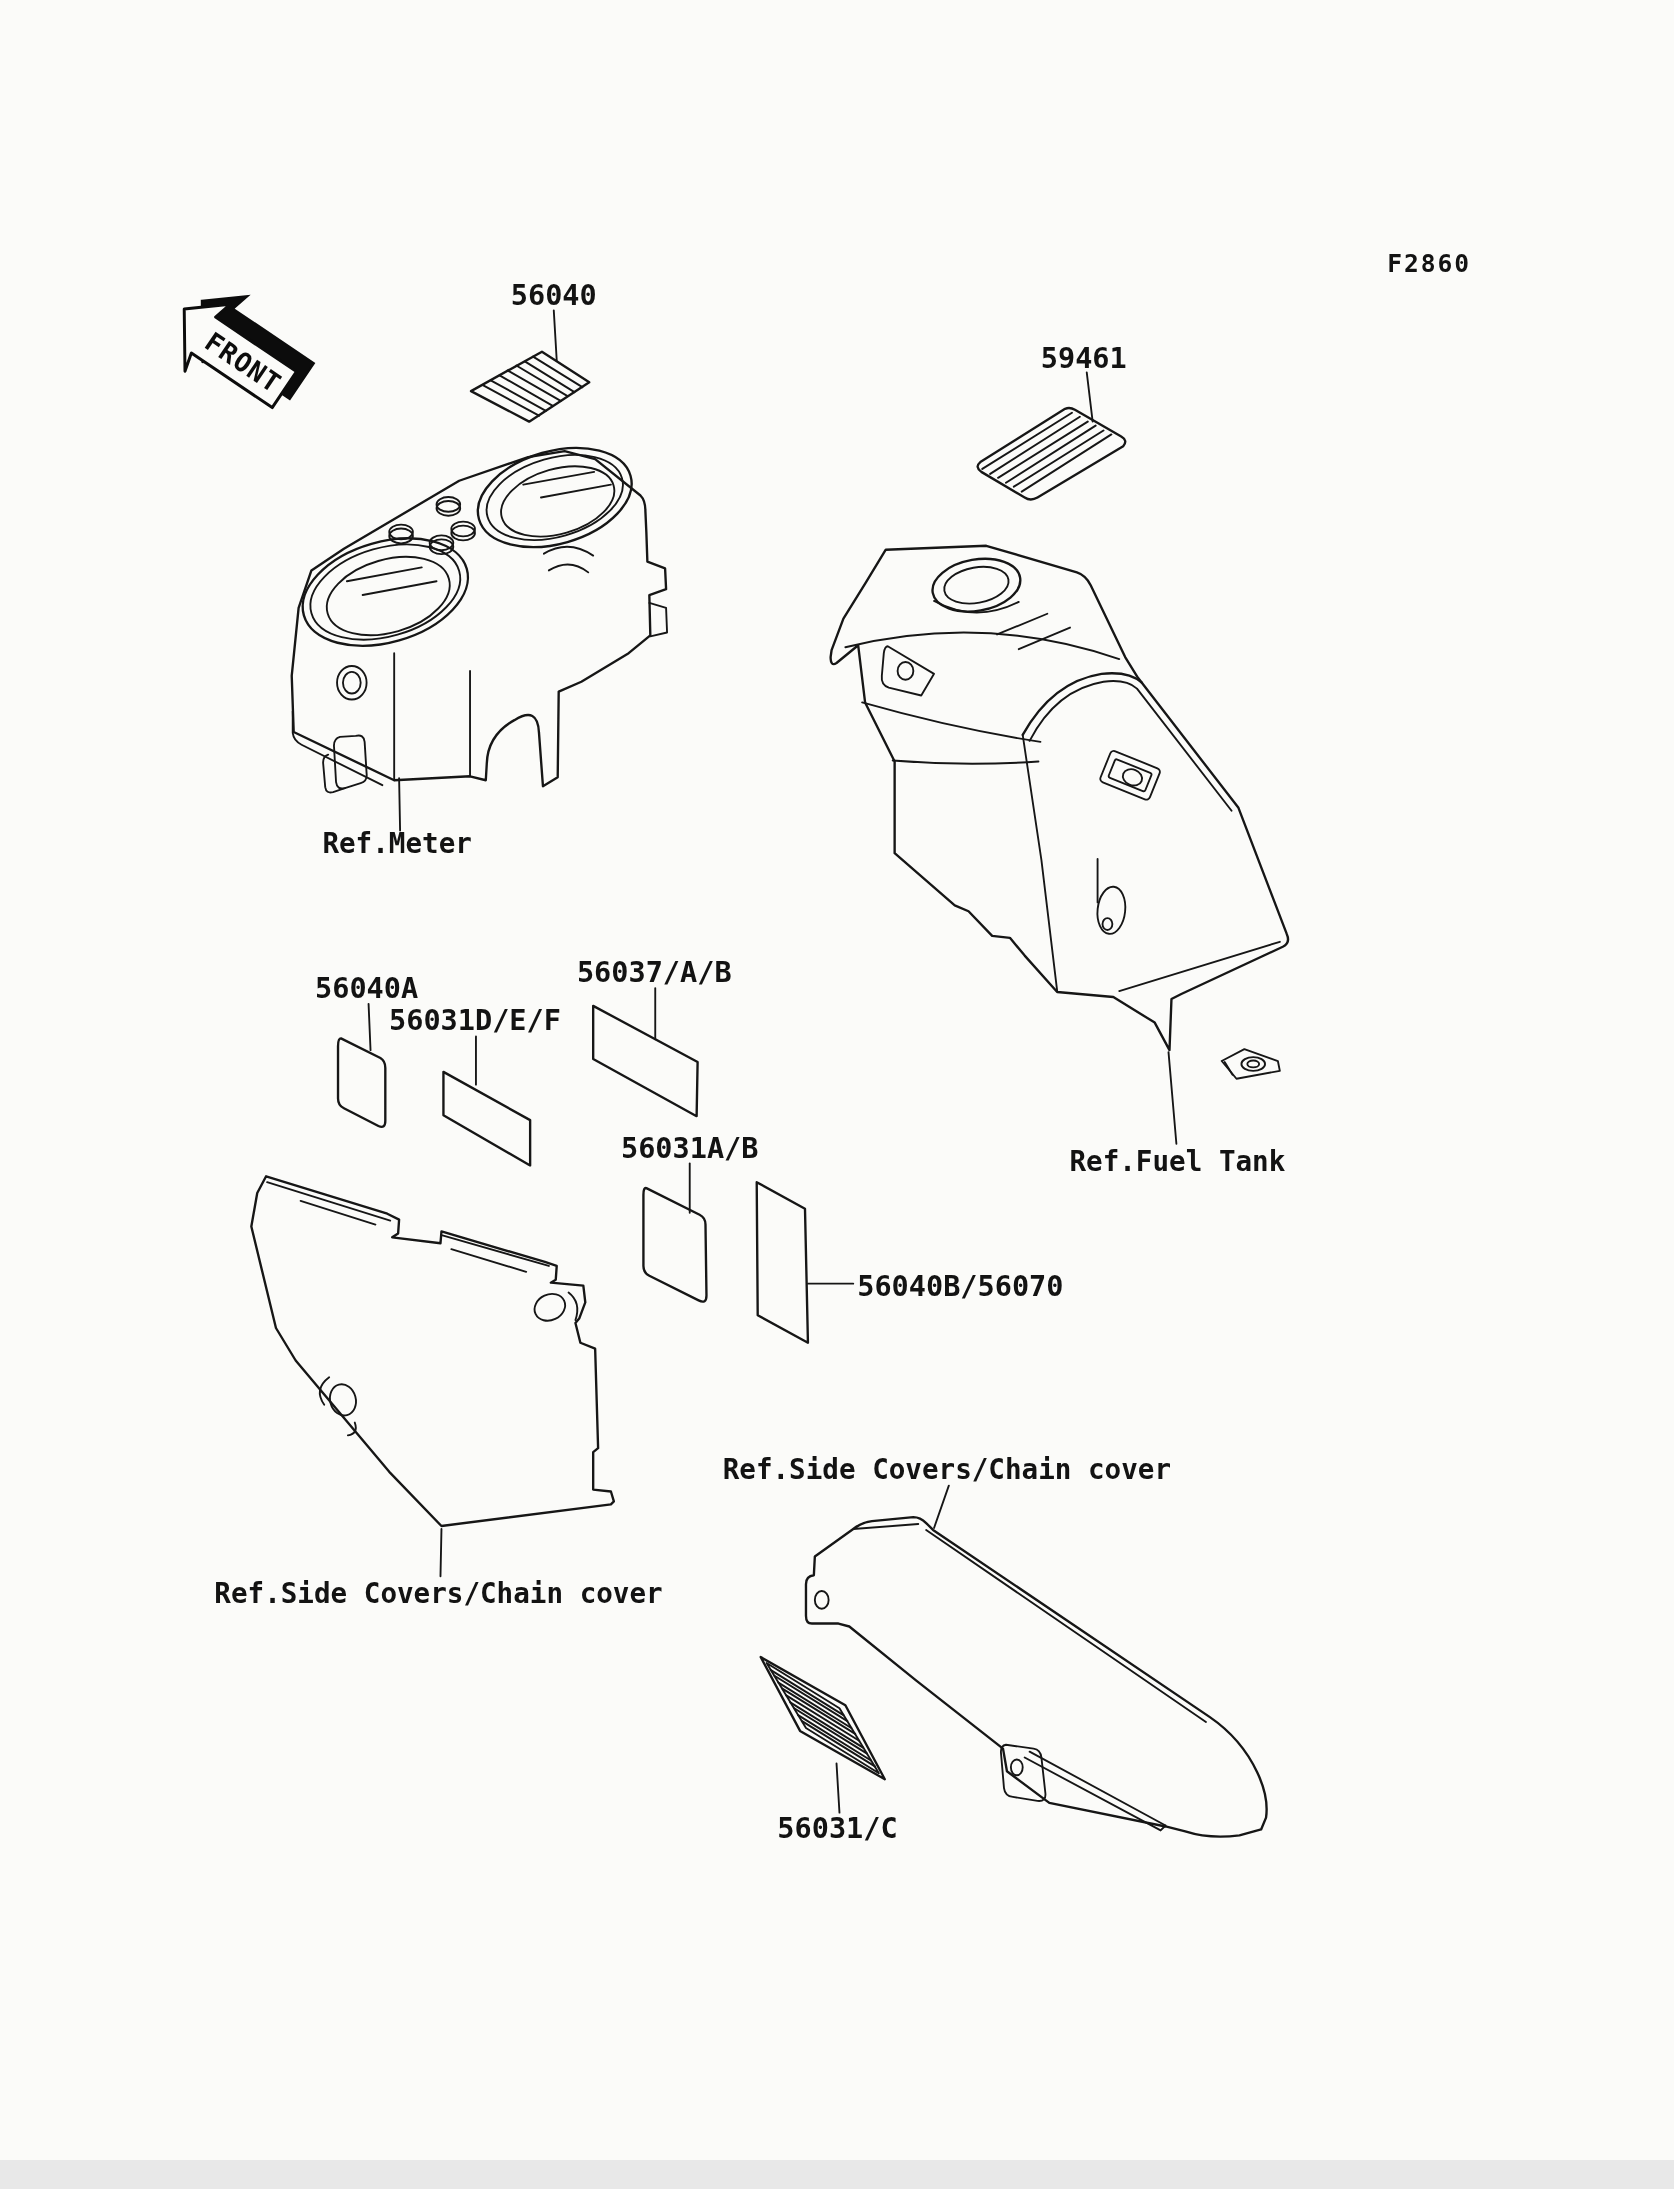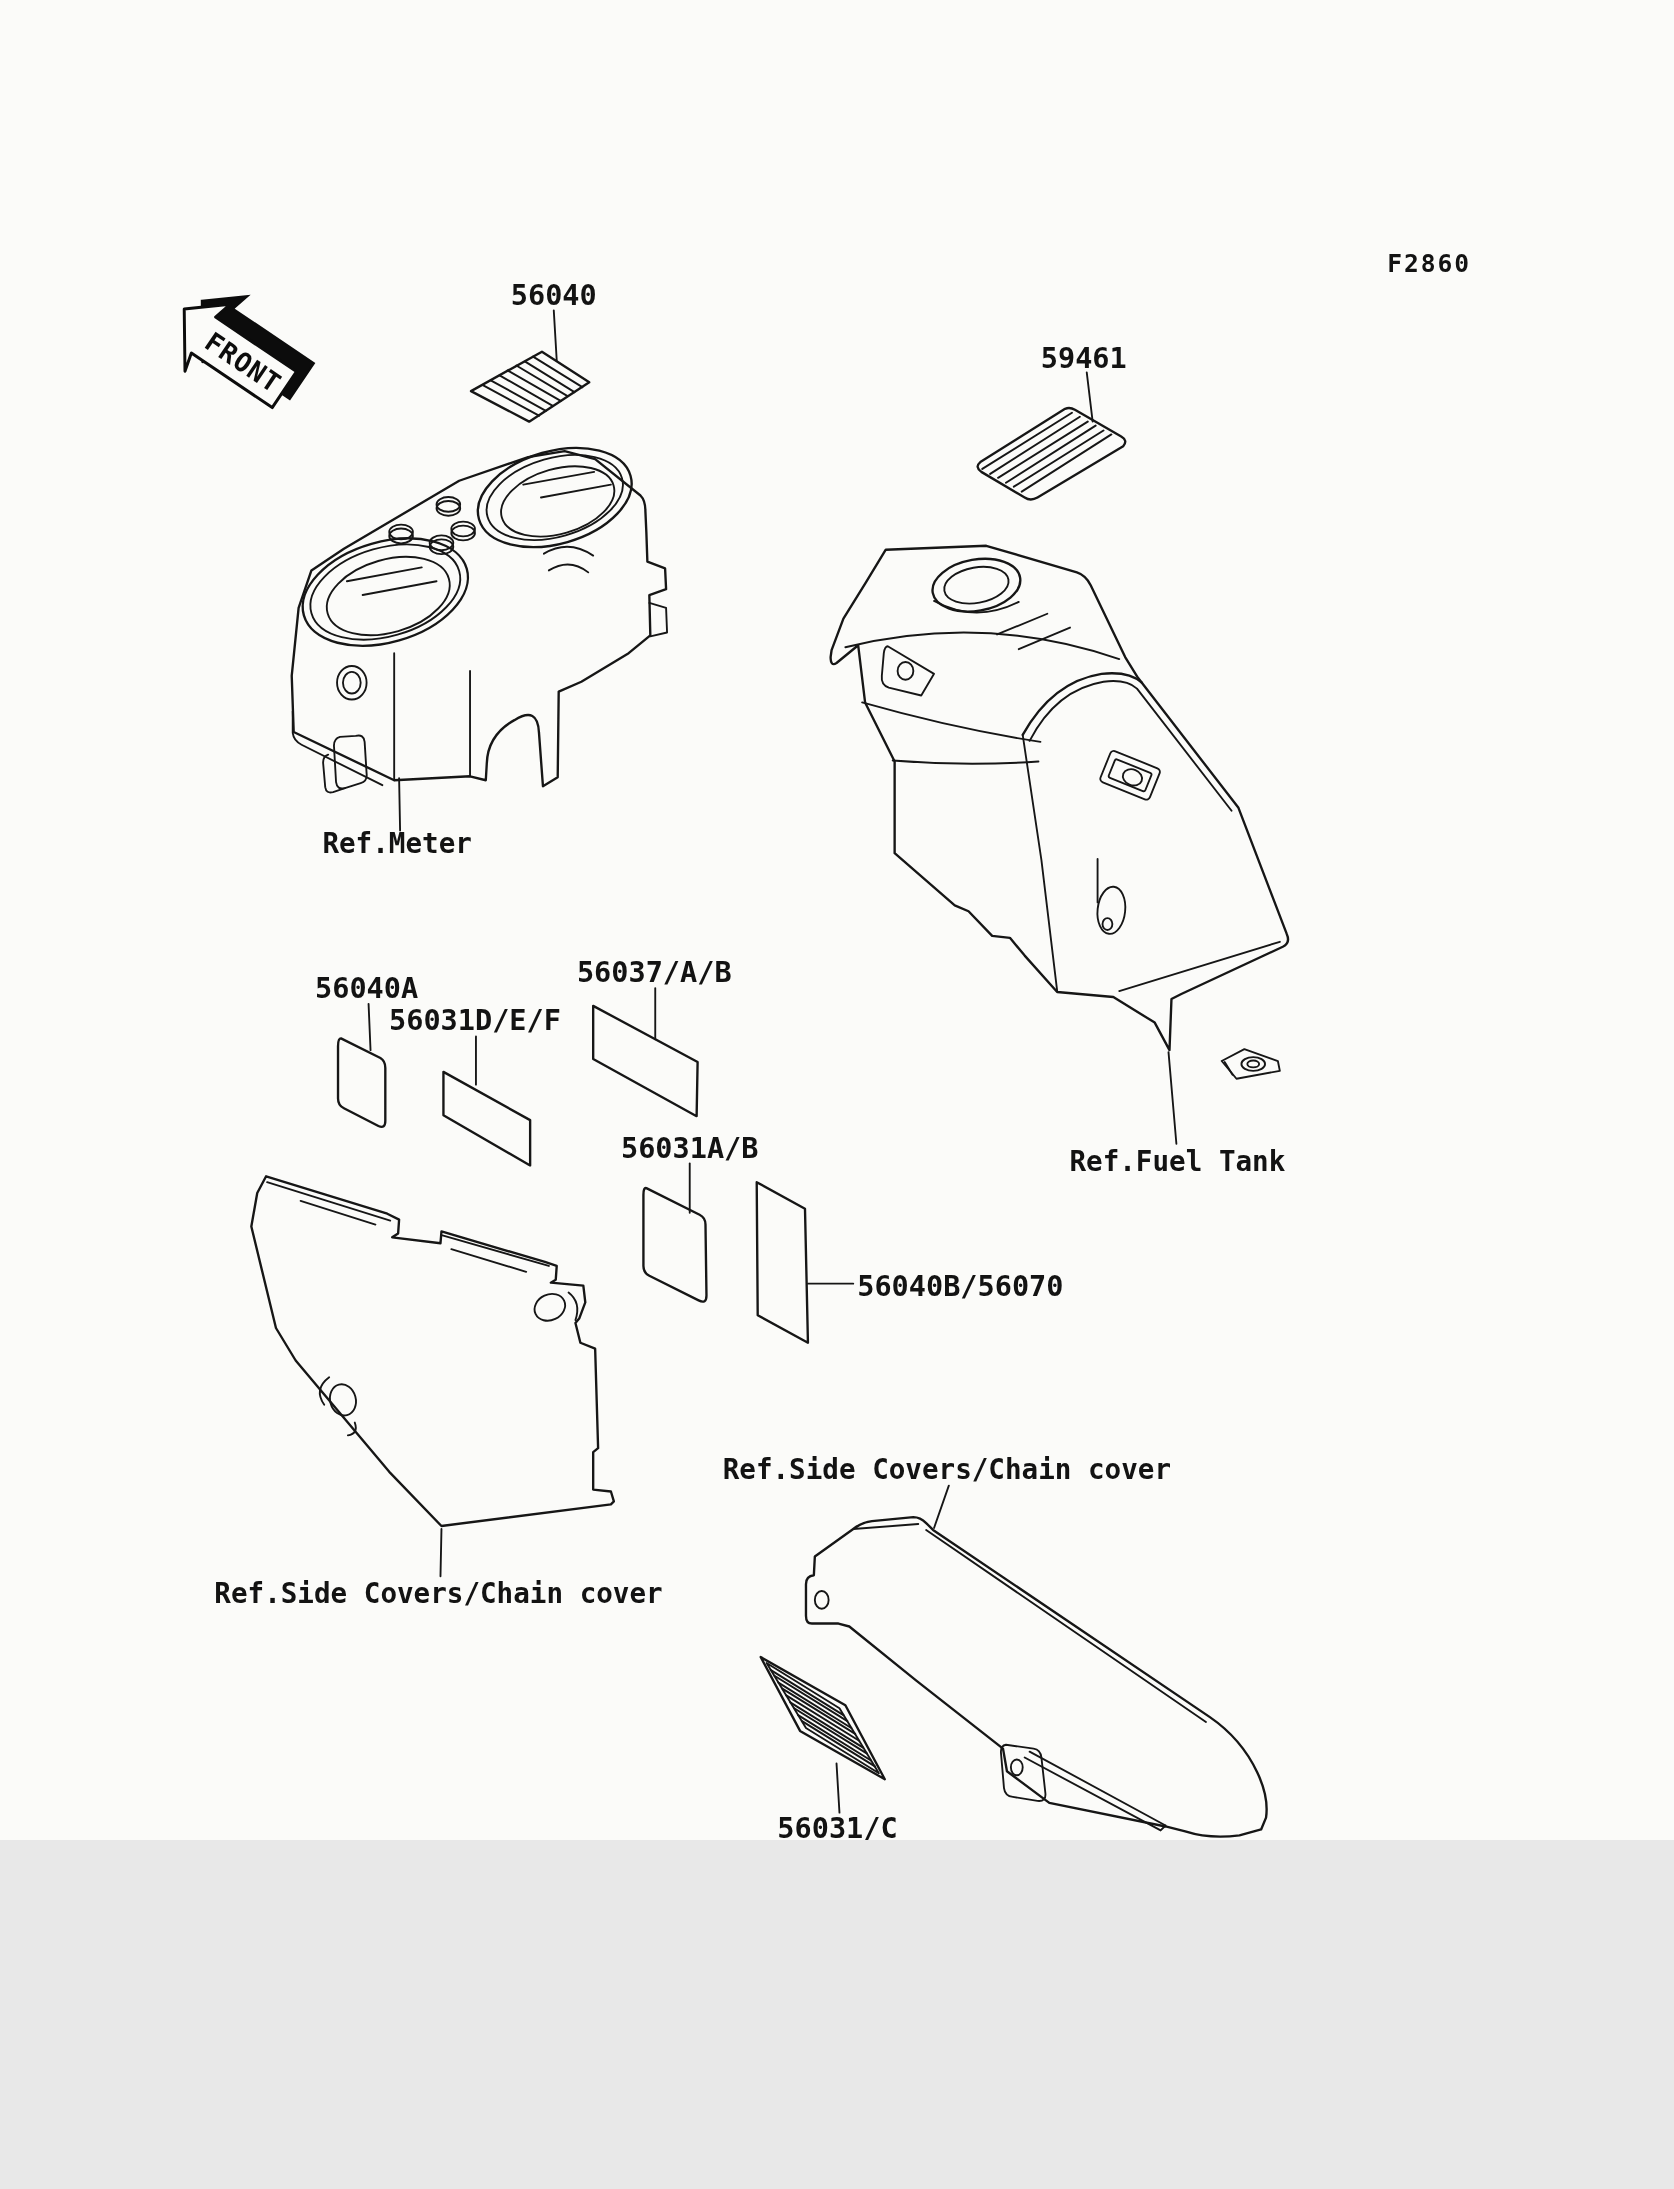--- a/index.html
+++ b/index.html
@@ -1,17 +1,17 @@
 <!DOCTYPE html>
 <html><head>
 <meta charset="utf-8">
 <style>
   html,body{margin:0;padding:0;background:#e8e8e8;}
   .canvas{
-    position:relative;width:1675px;height:1840px;background:#fbfbf9;
+    position:relative;width:1675px;height:2160px;background:#fbfbf9;
     font-family:"DejaVu Sans Mono","Liberation Mono",monospace;overflow:hidden;
   }
   svg{display:block;}
   .draw{fill:none;stroke:#161616;stroke-width:2.4;stroke-linejoin:round;stroke-linecap:round;}
   .thin{fill:none;stroke:#161616;stroke-width:1.9;stroke-linejoin:round;stroke-linecap:round;}
   .hatch{fill:none;stroke:#161616;stroke-width:2;stroke-linecap:round;}
   .leader{fill:none;stroke:#161616;stroke-width:1.9;stroke-linecap:round;}
   .ptxt{font:700 29px "DejaVu Sans Mono","Liberation Mono",monospace;fill:#131313;letter-spacing:0px;}
   .rtxt{font:700 28px "DejaVu Sans Mono","Liberation Mono",monospace;fill:#131313;letter-spacing:0px;}
   .code{font:700 25px "DejaVu Sans Mono","Liberation Mono",monospace;fill:#131313;letter-spacing:2px;}

